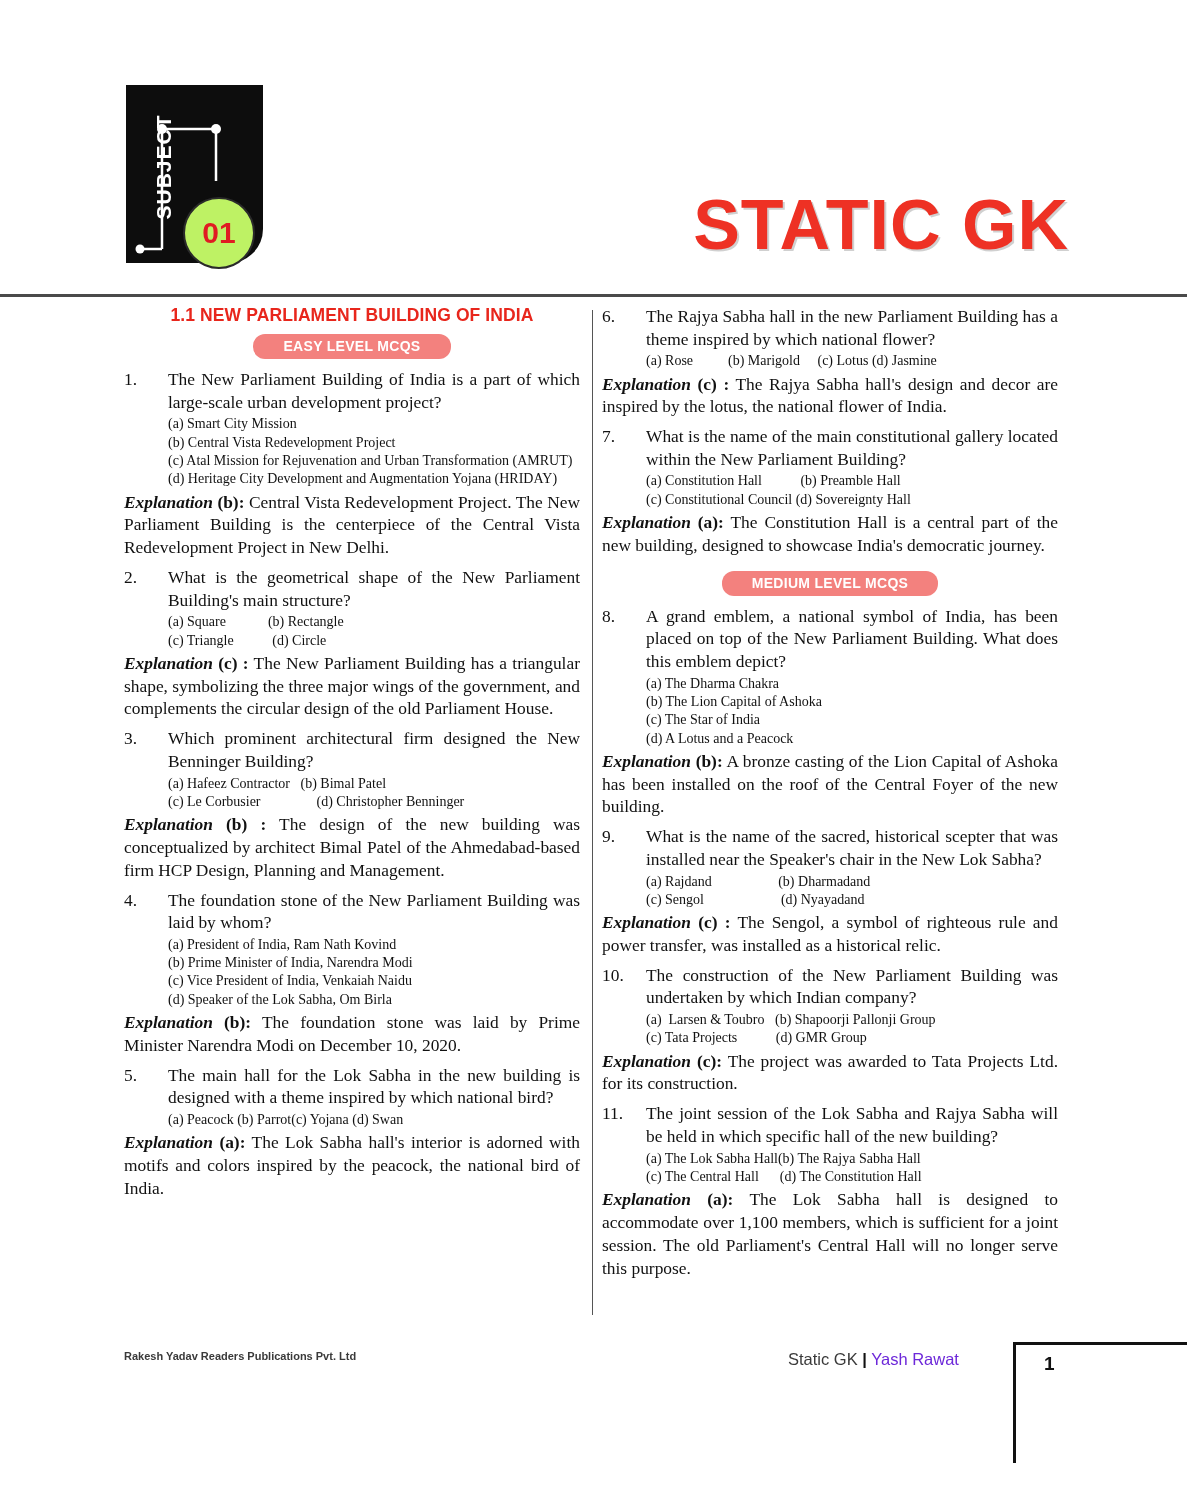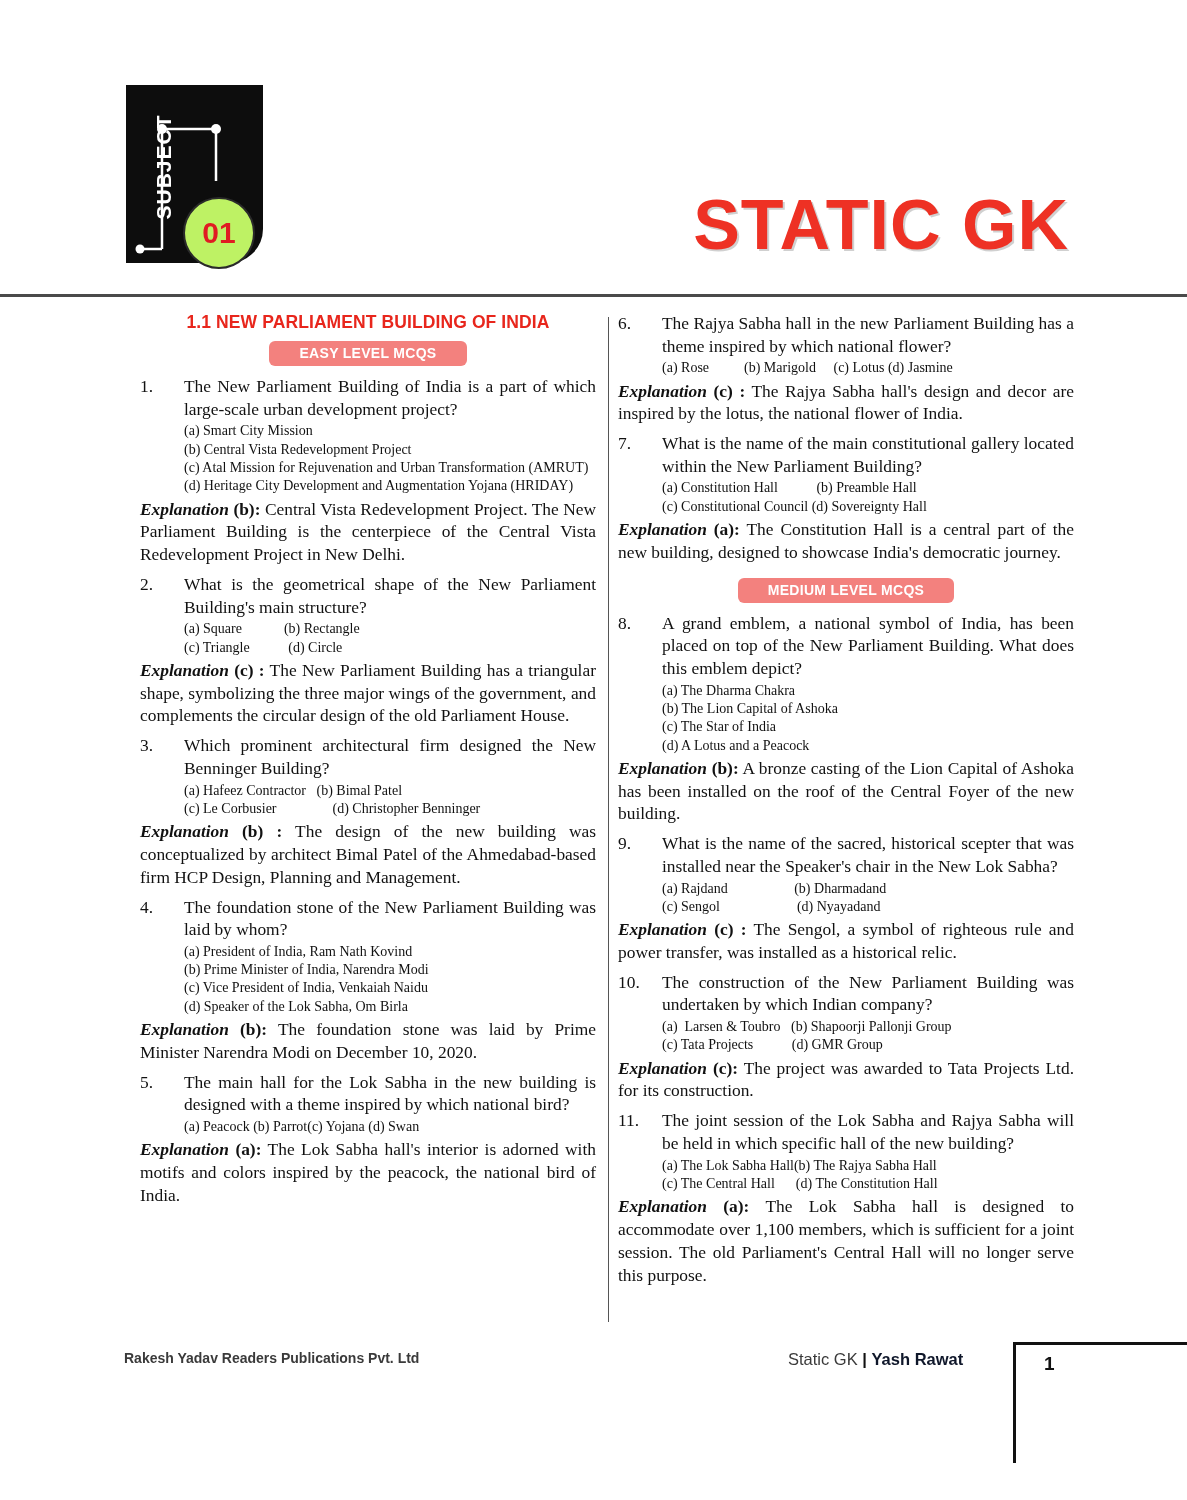--- a/index.html
+++ b/index.html
@@ -95,25 +95,24 @@
     left: 0;
     top: 294px;
     width: 1187px;
     height: 3px;
     background: #4a4a4a;
   }
 
   
   #content {
     position: absolute;
-    left: 16px;
+    left: 0;
     top: 305px;
     width: 955px;
     height: 1020px;
-    margin-top: 7px;
   }
   #col-divider {
     position: absolute;
     left: 592px;
     top: 5px;
     width: 1px;
     height: 1005px;
     background: #555555;
   }
   .column {
@@ -139,21 +138,21 @@
   }
   .level-badge {
     display: inline-block;
     background: #f3817e;
     color: #ffffff;
     font-family: "Liberation Sans", sans-serif;
     font-weight: bold;
     font-size: 14px;
     letter-spacing: 0.3px;
     padding: 4px 30px 5px 30px;
-    border-radius: 6px;
+    border-radius: 12px;
   }
 
   .q {
     margin: 0 0 2px 0;
     display: flex;
     align-items: flex-start;
   }
   .q-num {
     width: 44px;
     flex: 0 0 44px;
@@ -199,34 +198,34 @@
     left: 0;
     top: 1340px;
     width: 1187px;
     height: 60px;
     font-family: "Liberation Sans", sans-serif;
   }
   #footer-left {
     position: absolute;
     left: 124px;
     top: 10px;
-    font-size: 14px;
+    font-size: 11px;
     font-weight: bold;
     color: #3a3a3a;
   }
   #footer-right {
     position: absolute;
     left: 788px;
     top: 10px;
     font-size: 16.5px;
     color: #3a3a3a;
   }
   #footer-right .bookname { font-weight: normal; }
   #footer-right .sep { font-weight: bold; color:#111; }
-  #footer-right .author { font-weight: bold; color: #0f172a; }
+  #footer-right .author { font-weight: normal; color: #6d28d9; }
   #page-box {
     position: absolute;
     left: 1013px;
     top: 2px;
     width: 174px;
     height: 118px;
     border-left: 3px solid #111111;
     border-top: 3px solid #111111;
   }
   #page-number {

